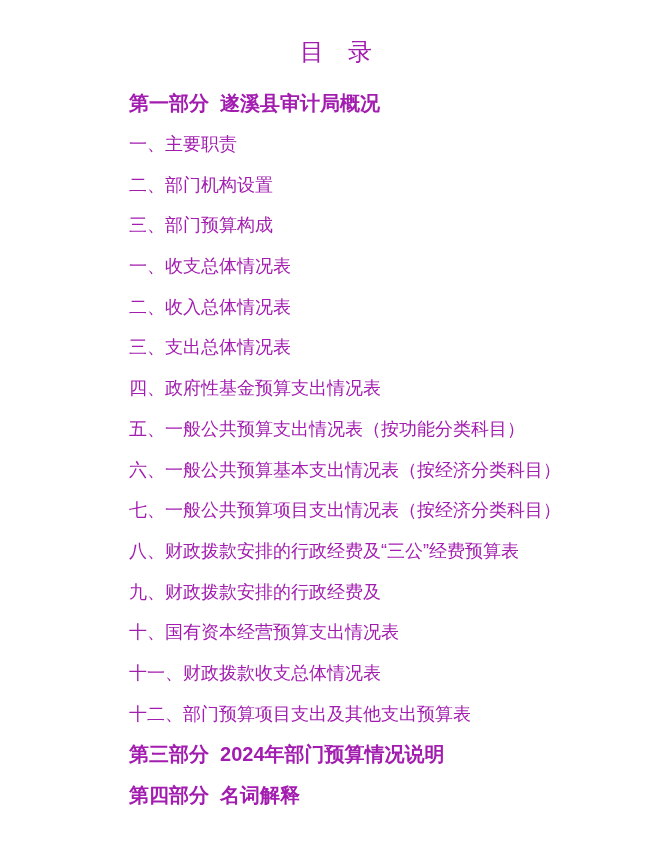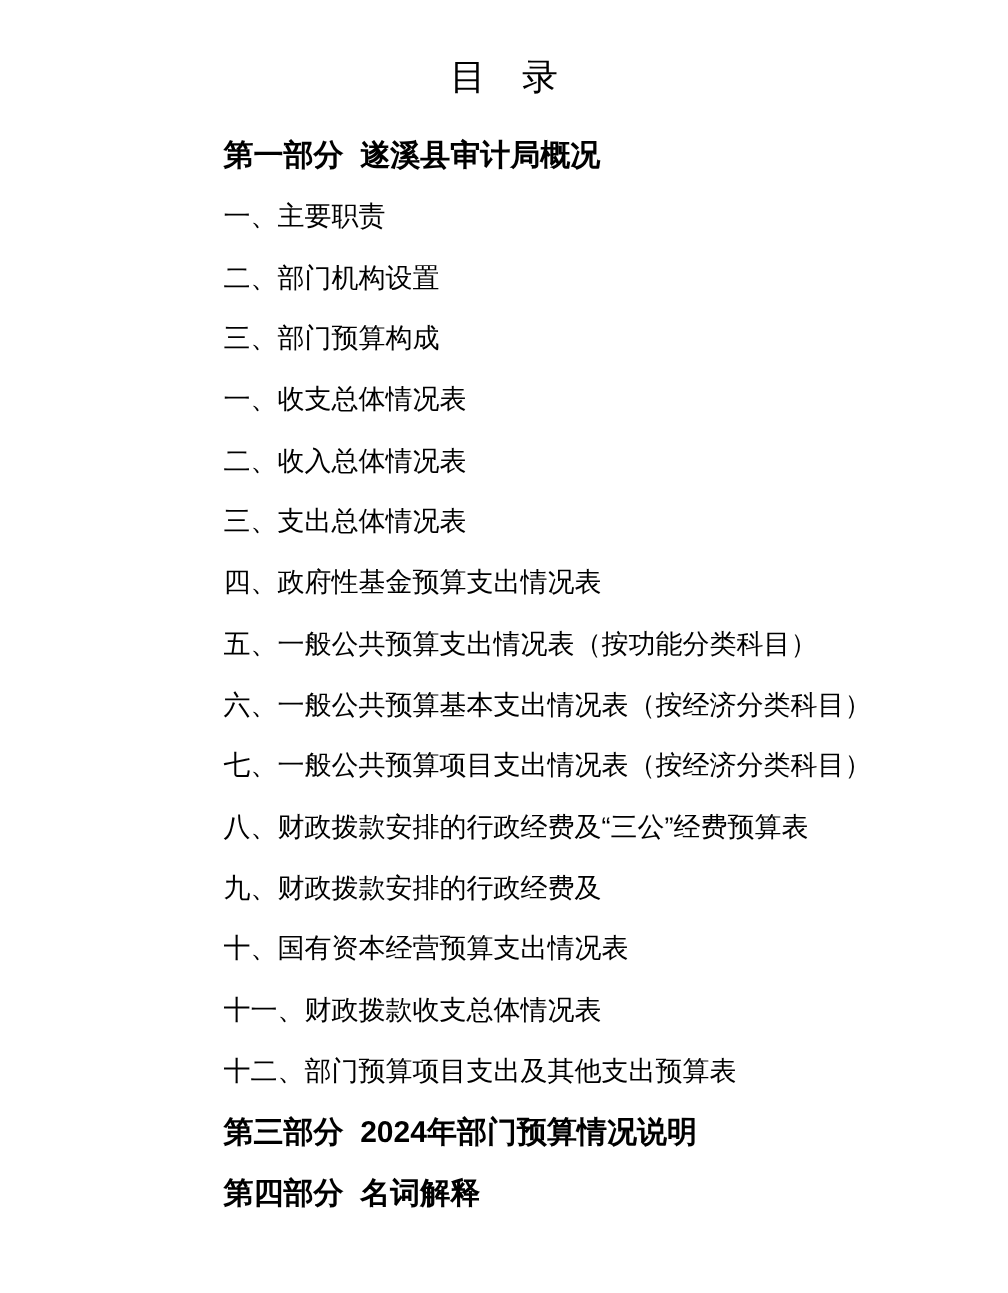--- a/index.html
+++ b/index.html
@@ -5,21 +5,21 @@
   html, body {
     margin: 0;
     padding: 0;
     background: #ffffff;
   }
   .page {
     position: relative;
     width: 672px;
     height: 862px;
     background: #ffffff;
-    color: #000000;
+    color: #a21caf;
     font-family: "Liberation Sans", "DejaVu Sans", sans-serif;
     overflow: hidden;
   }
   .doc-title {
     position: absolute;
     top: 38px;
     left: 0;
     width: 100%;
     text-align: center;
     font-size: 24px;
@@ -31,21 +31,20 @@
     position: absolute;
     top: 83px;
     left: 129px;
     right: 30px;
   }
   .toc-line {
     height: 40.7px;
     display: flex;
     align-items: center;
     white-space: pre;
-    margin-left: 20px;
   }
   .toc-item {
     font-size: 18px;
     font-weight: 400;
     text-align: center;
   }
   .toc-heading {
     font-size: 20px;
     font-weight: 700;
   }

